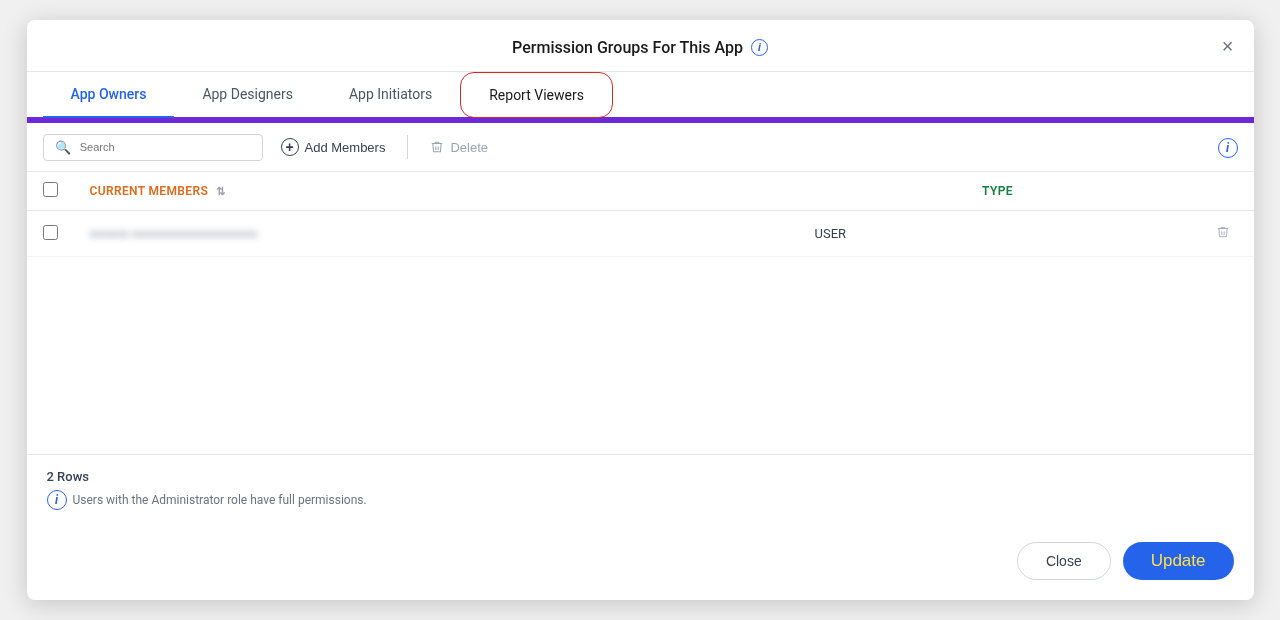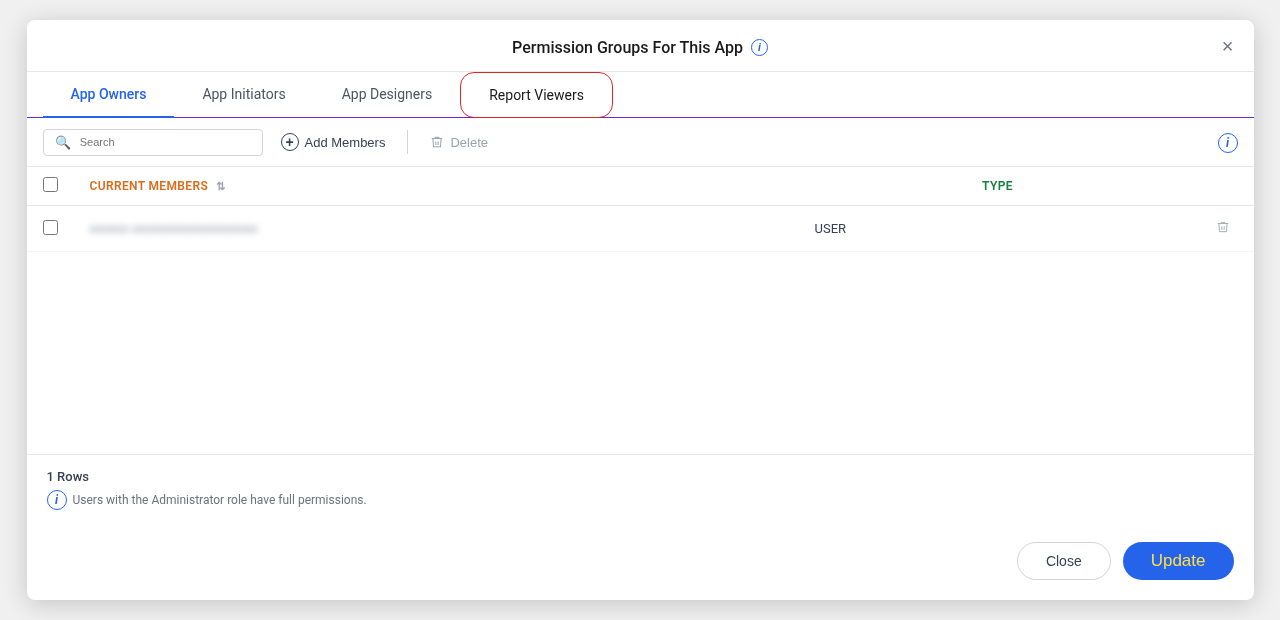--- a/index.html
+++ b/index.html
@@ -59,21 +59,21 @@
       transform: translateY(-50%);
       background: none;
       border: none;
       cursor: pointer;
       font-size: 20px;
       color: #6b7280;
       line-height: 1;
     }
     .tabs {
       display: flex;
-      border-bottom: 1px solid #6d28d9;
+      border-bottom: 6px solid #6d28d9;
       padding: 0 16px;
     }
     .tab {
       padding: 14px 28px;
       font-size: 14px;
       color: #4b5563;
       cursor: pointer;
       border-bottom: 2px solid transparent;
       margin-bottom: -1px;
       user-select: none;
@@ -291,24 +291,24 @@
       <span class="info-icon-circle">i</span>
     </span>
     <button class="close-btn">×</button>
   </div>
 
   <div class="tabs">
     <div class="tab active">
       <span>App Owners</span>
     </div>
     <div class="tab">
+      <span>App Designers</span>
+    </div>
+    <div class="tab">
       <span>App Initiators</span>
-    </div>
-    <div class="tab">
-      <span>App Designers</span>
     </div>
     <div class="tab highlighted">
       <span>Report Viewers</span>
     </div>
   </div>
 
   <div class="toolbar">
     <div class="search-box">
       <span class="search-icon">🔍</span>
       <input class="search-input" type="text" placeholder="Search" style="">
@@ -372,21 +372,21 @@
             <path d="M9 6V4h6v2"></path>
           </svg>
         </button>
       </td>
     </tr>
         </tbody>
     </table>
   </div>
 
   <div class="footer">
-    <div class="rows-count">1 Rows</div>
+    <div class="rows-count">2 Rows</div>
     <div class="footer-note">
       <span class="info-btn" style="min-width:20px;">i</span>
       <span>Users with the Administrator role have full permissions.</span>
     </div>
   </div>
 
   <div class="actions">
     <button class="btn-close">Close</button>
     <button class="btn-update">Update</button>
   </div>

